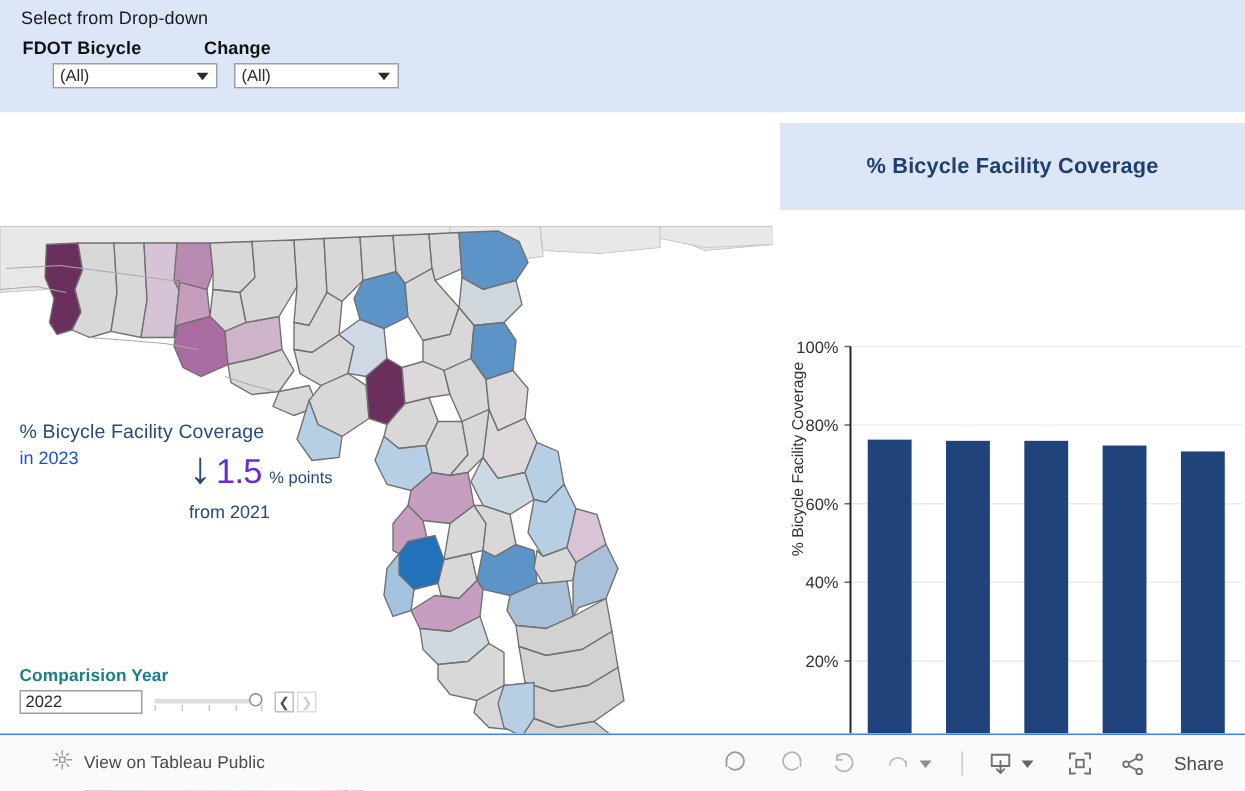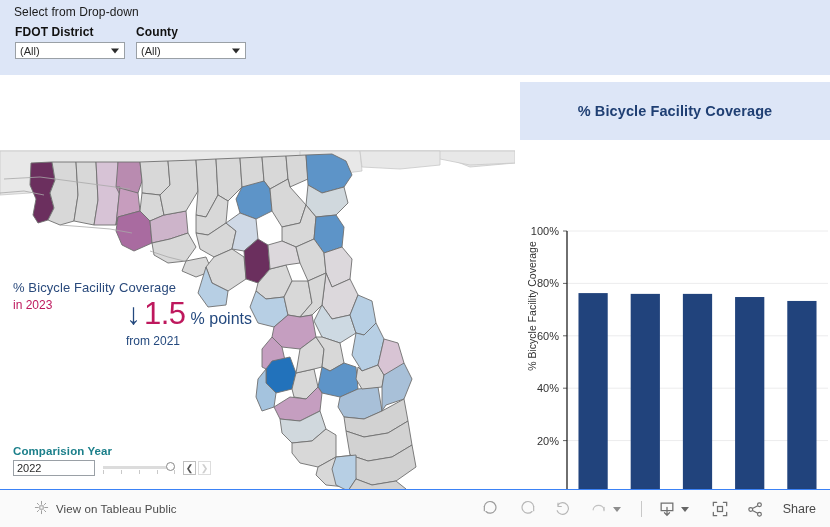--- a/index.html
+++ b/index.html
@@ -23,21 +23,21 @@
   .filter-group { position: absolute; top: 25px; }
   .filter-group.fdot { left: 15px; }
   .filter-group.county { left: 136px; }
   .filter-label {
     font-size: 12px; font-weight: bold; color: #111; margin-bottom: 3px;
     letter-spacing: .1px;
   }
   .dropdown {
     position: relative; width: 110px; height: 17px;
     background: #ffffff; border: 1px solid #9aa0a6;
-    display: flex; align-items: center;
+    display: flex; align-items: center; margin-left: 20px;
   }
   .dropdown .dd-value {
     font-size: 11px; color: #2b2b2b; padding-left: 4px;
     white-space: nowrap; overflow: hidden;
   }
   .dropdown .dd-caret {
     position: absolute; right: 5px; top: 50%; transform: translateY(-50%);
     width: 0; height: 0;
     border-left: 4px solid transparent; border-right: 4px solid transparent;
     border-top: 5px solid #2b2b2b;
@@ -62,30 +62,30 @@
   }
   .kpi-title {
     font-size: 13px; color: #2a4a7c; letter-spacing: .1px; margin-bottom: 1px;
   }
   .kpi-row { display: flex; align-items: flex-start; }
   .kpi-main { width: 100px; }
   .kpi-big {
     font-size: 32px; color: #24497e; font-weight: normal;
     line-height: 36px; letter-spacing: -0.5px;
   }
-  .kpi-sub { font-size: 12px; color: #be185d; margin-top: 2px; }
+  .kpi-sub { font-size: 12px; color: #1d4ed8; margin-top: 2px; }
   .kpi-delta { margin-left: 13px; }
   .kpi-delta-row { display: flex; align-items: baseline; }
   .kpi-arrow {
     font-size: 30px; color: #24497e; line-height: 34px; margin-right: 3px;
   }
   .kpi-delta-num {
-    font-size: 31px; color: #be185d; line-height: 36px; letter-spacing: -0.5px;
-  }
-  .kpi-delta-unit { font-size: 16px; color: #24497e; margin-left: 5px; }
+    font-size: 23px; color: #6d28d9; line-height: 36px; letter-spacing: -0.5px;
+  }
+  .kpi-delta-unit { font-size: 11px; color: #24497e; margin-left: 5px; }
   .kpi-delta-sub { font-size: 12px; color: #24497e; margin-top: 2px; }
 
   
   .cmp { position: absolute; left: 13px; top: 370px; width: 280px; }
   .cmp-label {
     font-size: 11.5px; font-weight: bold; color: #1b7f8a; margin-bottom: 3px;
     letter-spacing: .1px;
   }
   .cmp-ctrl { display: flex; align-items: center; }
   .cmp-box {
@@ -194,29 +194,29 @@
 </style>
 </head>
 <body>
 
 <div id="app">
 
   <div class="filter-band">
     <div class="filter-band-title">Select from Drop-down</div>
 
     <div class="filter-group fdot">
-      <div class="filter-label">FDOT District</div>
+      <div class="filter-label">FDOT Bicycle</div>
       <div class="dropdown">
         <span class="dd-value">(All)</span>
         <span class="dd-caret"></span>
       </div>
     </div>
 
     <div class="filter-group county">
-      <div class="filter-label">County</div>
+      <div class="filter-label">Change</div>
       <div class="dropdown">
         <span class="dd-value">(All)</span>
         <span class="dd-caret"></span>
       </div>
     </div>
   </div>
 
   <div class="viz-body">
 
     <div class="map-wrap">

